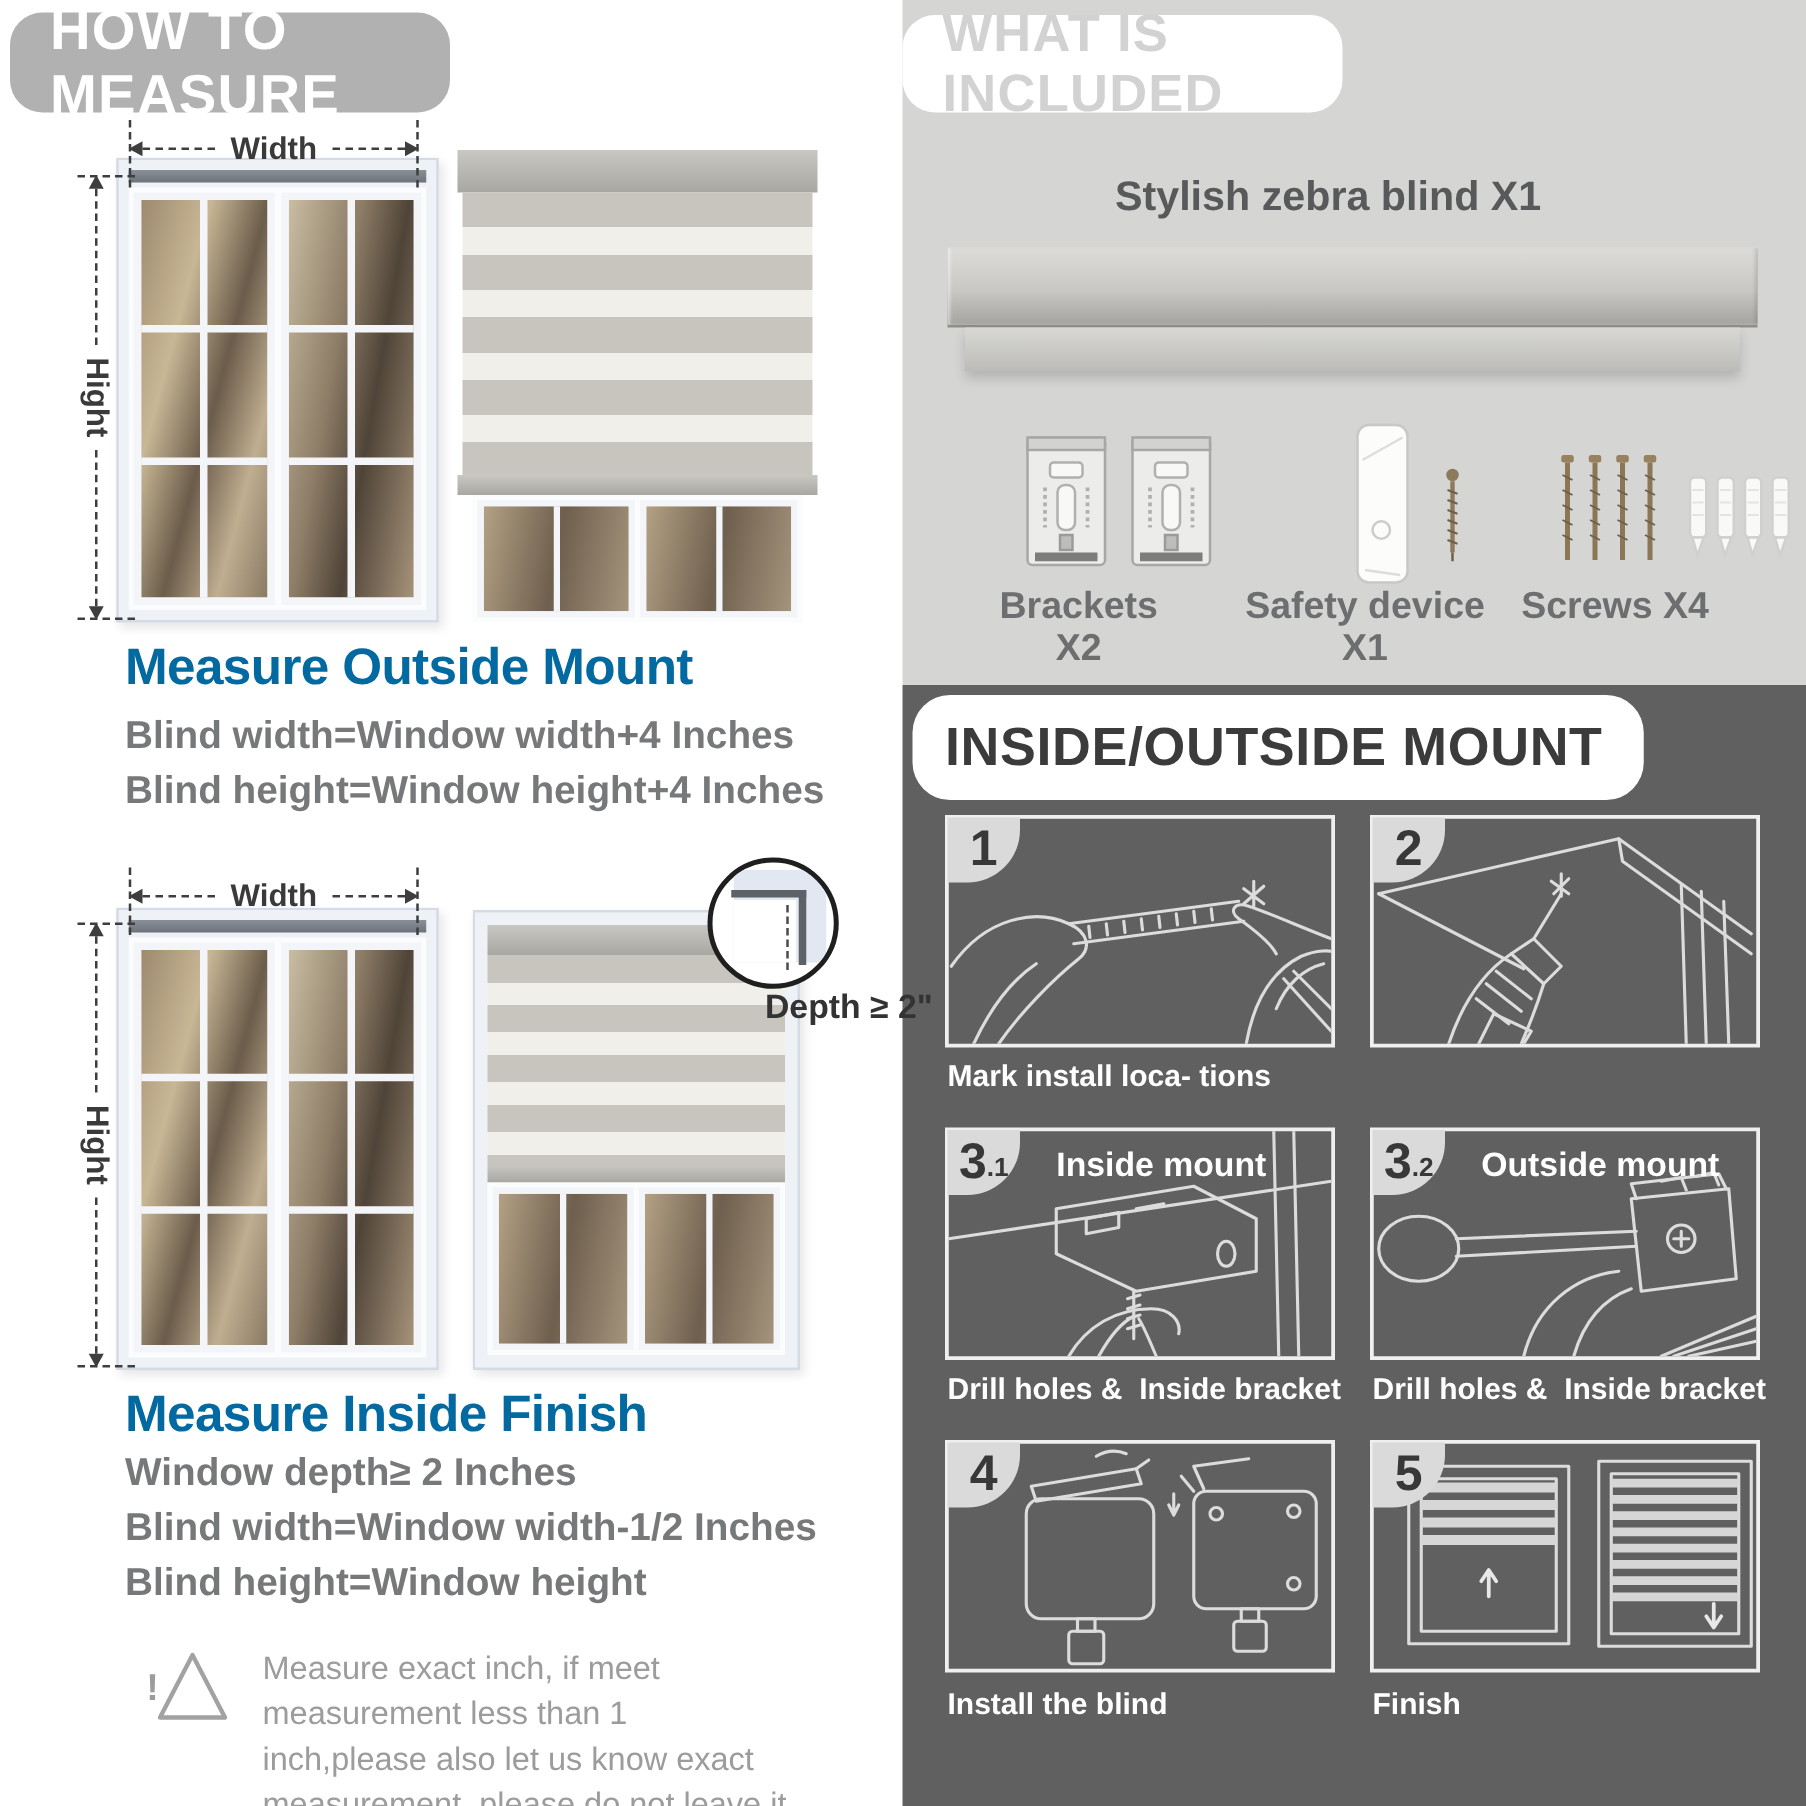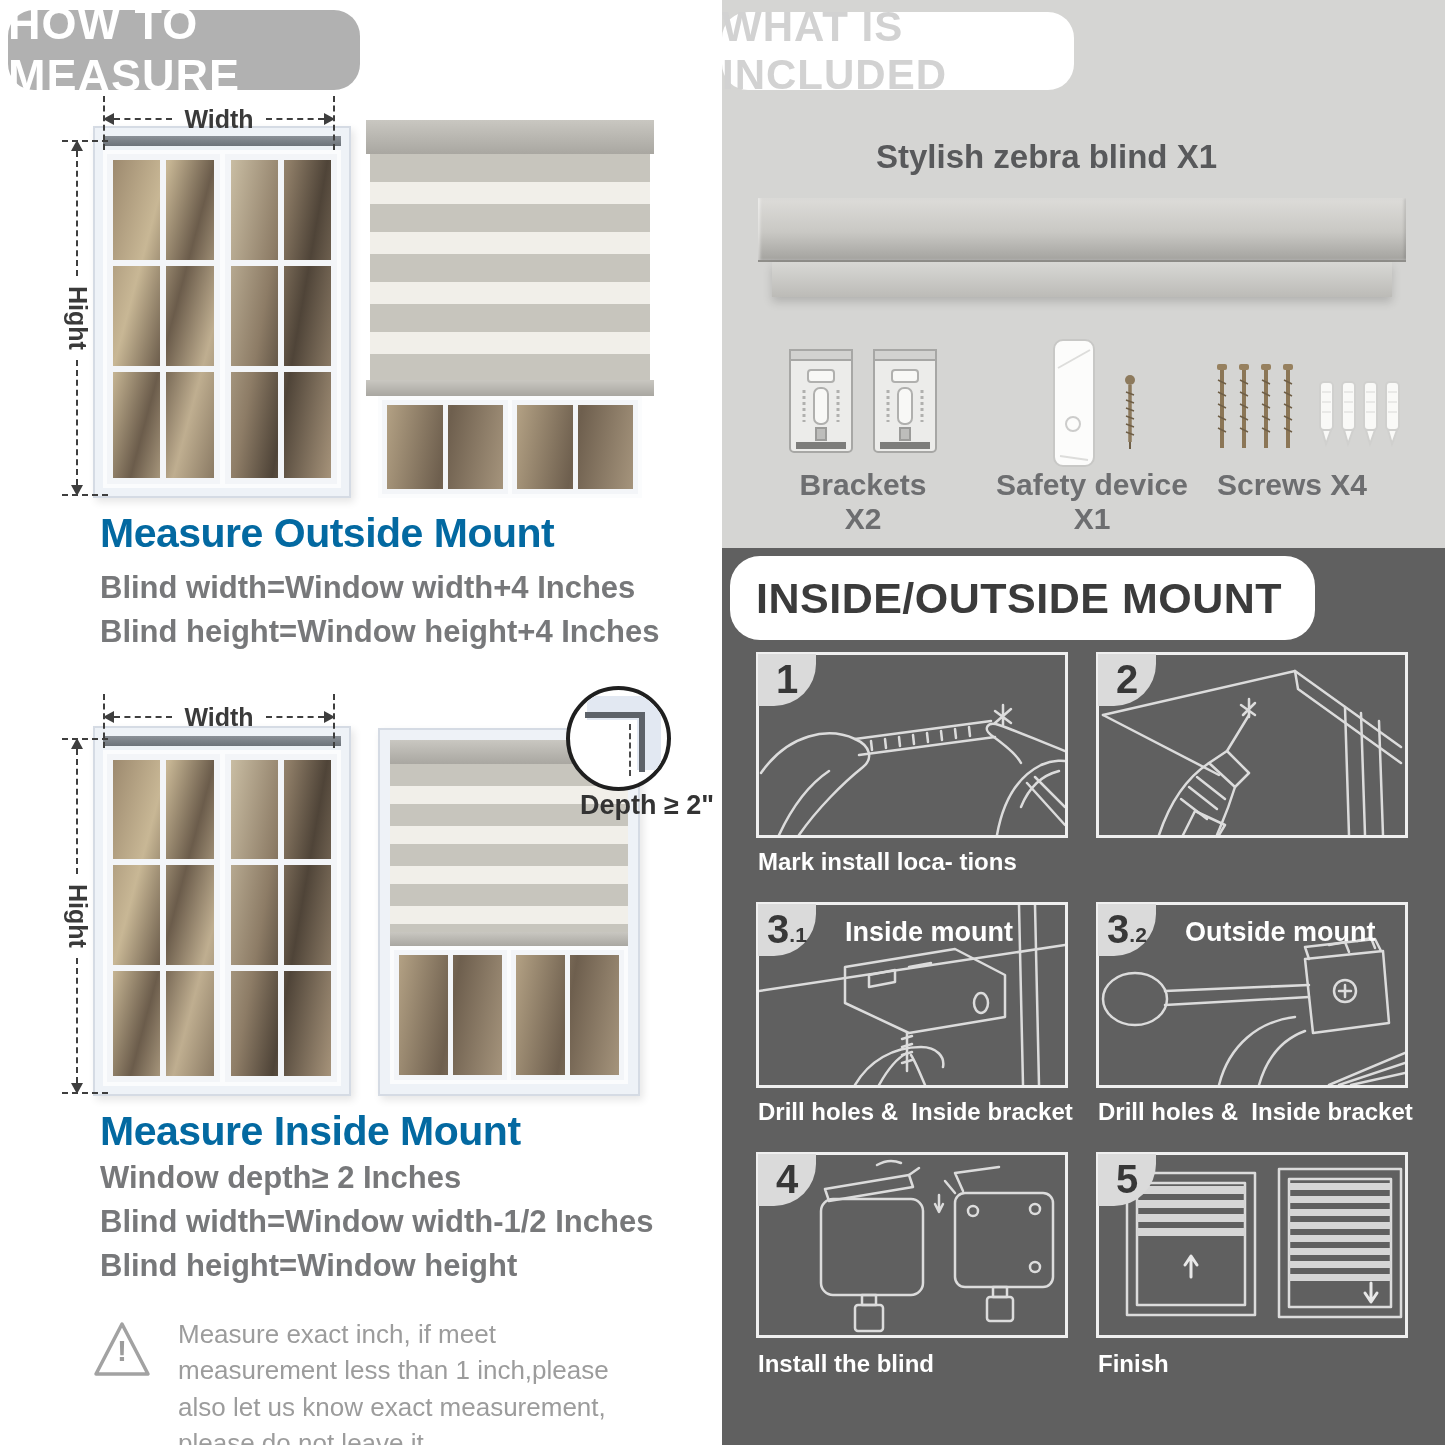--- a/index.html
+++ b/index.html
@@ -1,19 +1,19 @@
 <!DOCTYPE html>
 <html><head>
 <meta charset="utf-8">
 <style>
   html,body{margin:0;padding:0;background:#ffffff;}
   *{box-sizing:border-box;}
   .stage{position:relative;width:1445px;height:1445px;overflow:hidden;background:#ffffff;
          font-family:"Liberation Sans","DejaVu Sans",sans-serif;}
-  .abs{position:absolute;}
+  .abs{position:absolute;padding-left:32px;}
 
   
   .banner-left{left:8px;top:10px;width:352px;height:80px;background:#b1b1b1;border-radius:26px;
     display:flex;align-items:center;justify-content:center;color:#ffffff;font-weight:bold;
     font-size:45px;letter-spacing:1px;}
   .banner-included{left:722px;top:12px;width:352px;height:78px;background:#ffffff;border-radius:26px;
     display:flex;align-items:center;justify-content:center;color:#d2d2d2;font-weight:bold;
     font-size:42px;letter-spacing:1px;}
   .banner-mount{left:730px;top:556px;width:585px;height:84px;background:#ffffff;border-radius:30px;
     display:flex;align-items:center;color:#3b3b3b;font-weight:bold;font-size:43px;padding-left:26px;letter-spacing:0.5px;}
@@ -203,21 +203,21 @@
   </div>
 
   <div class="abs magnifier">
     <div class="mag-blue"></div>
     <div class="mag-white"></div>
     <div class="mag-dark"></div>
     <div class="mag-dash"></div>
   </div>
   <div class="abs depth-label">Depth ≥ 2"</div>
 
-  <div class="h-measure" style="top:1108px;">Measure Inside Mount</div>
+  <div class="h-measure" style="top:1108px;">Measure Inside Finish</div>
   <div class="l-measure" style="top:1160px;">Window depth≥ 2 Inches</div>
   <div class="l-measure" style="top:1204px;">Blind width=Window width-1/2 Inches</div>
   <div class="l-measure" style="top:1248px;">Blind height=Window height</div>
 
   <div class="abs warn-mark">
     <svg width="60" height="62" viewBox="0 0 60 62">
       <path d="M30,6 L56,56 L4,56 Z" fill="none" stroke="#a2a2a2" stroke-width="3.5" stroke-linejoin="round"></path>
     </svg>
     <span class="warn-ex">!</span>
   </div>

